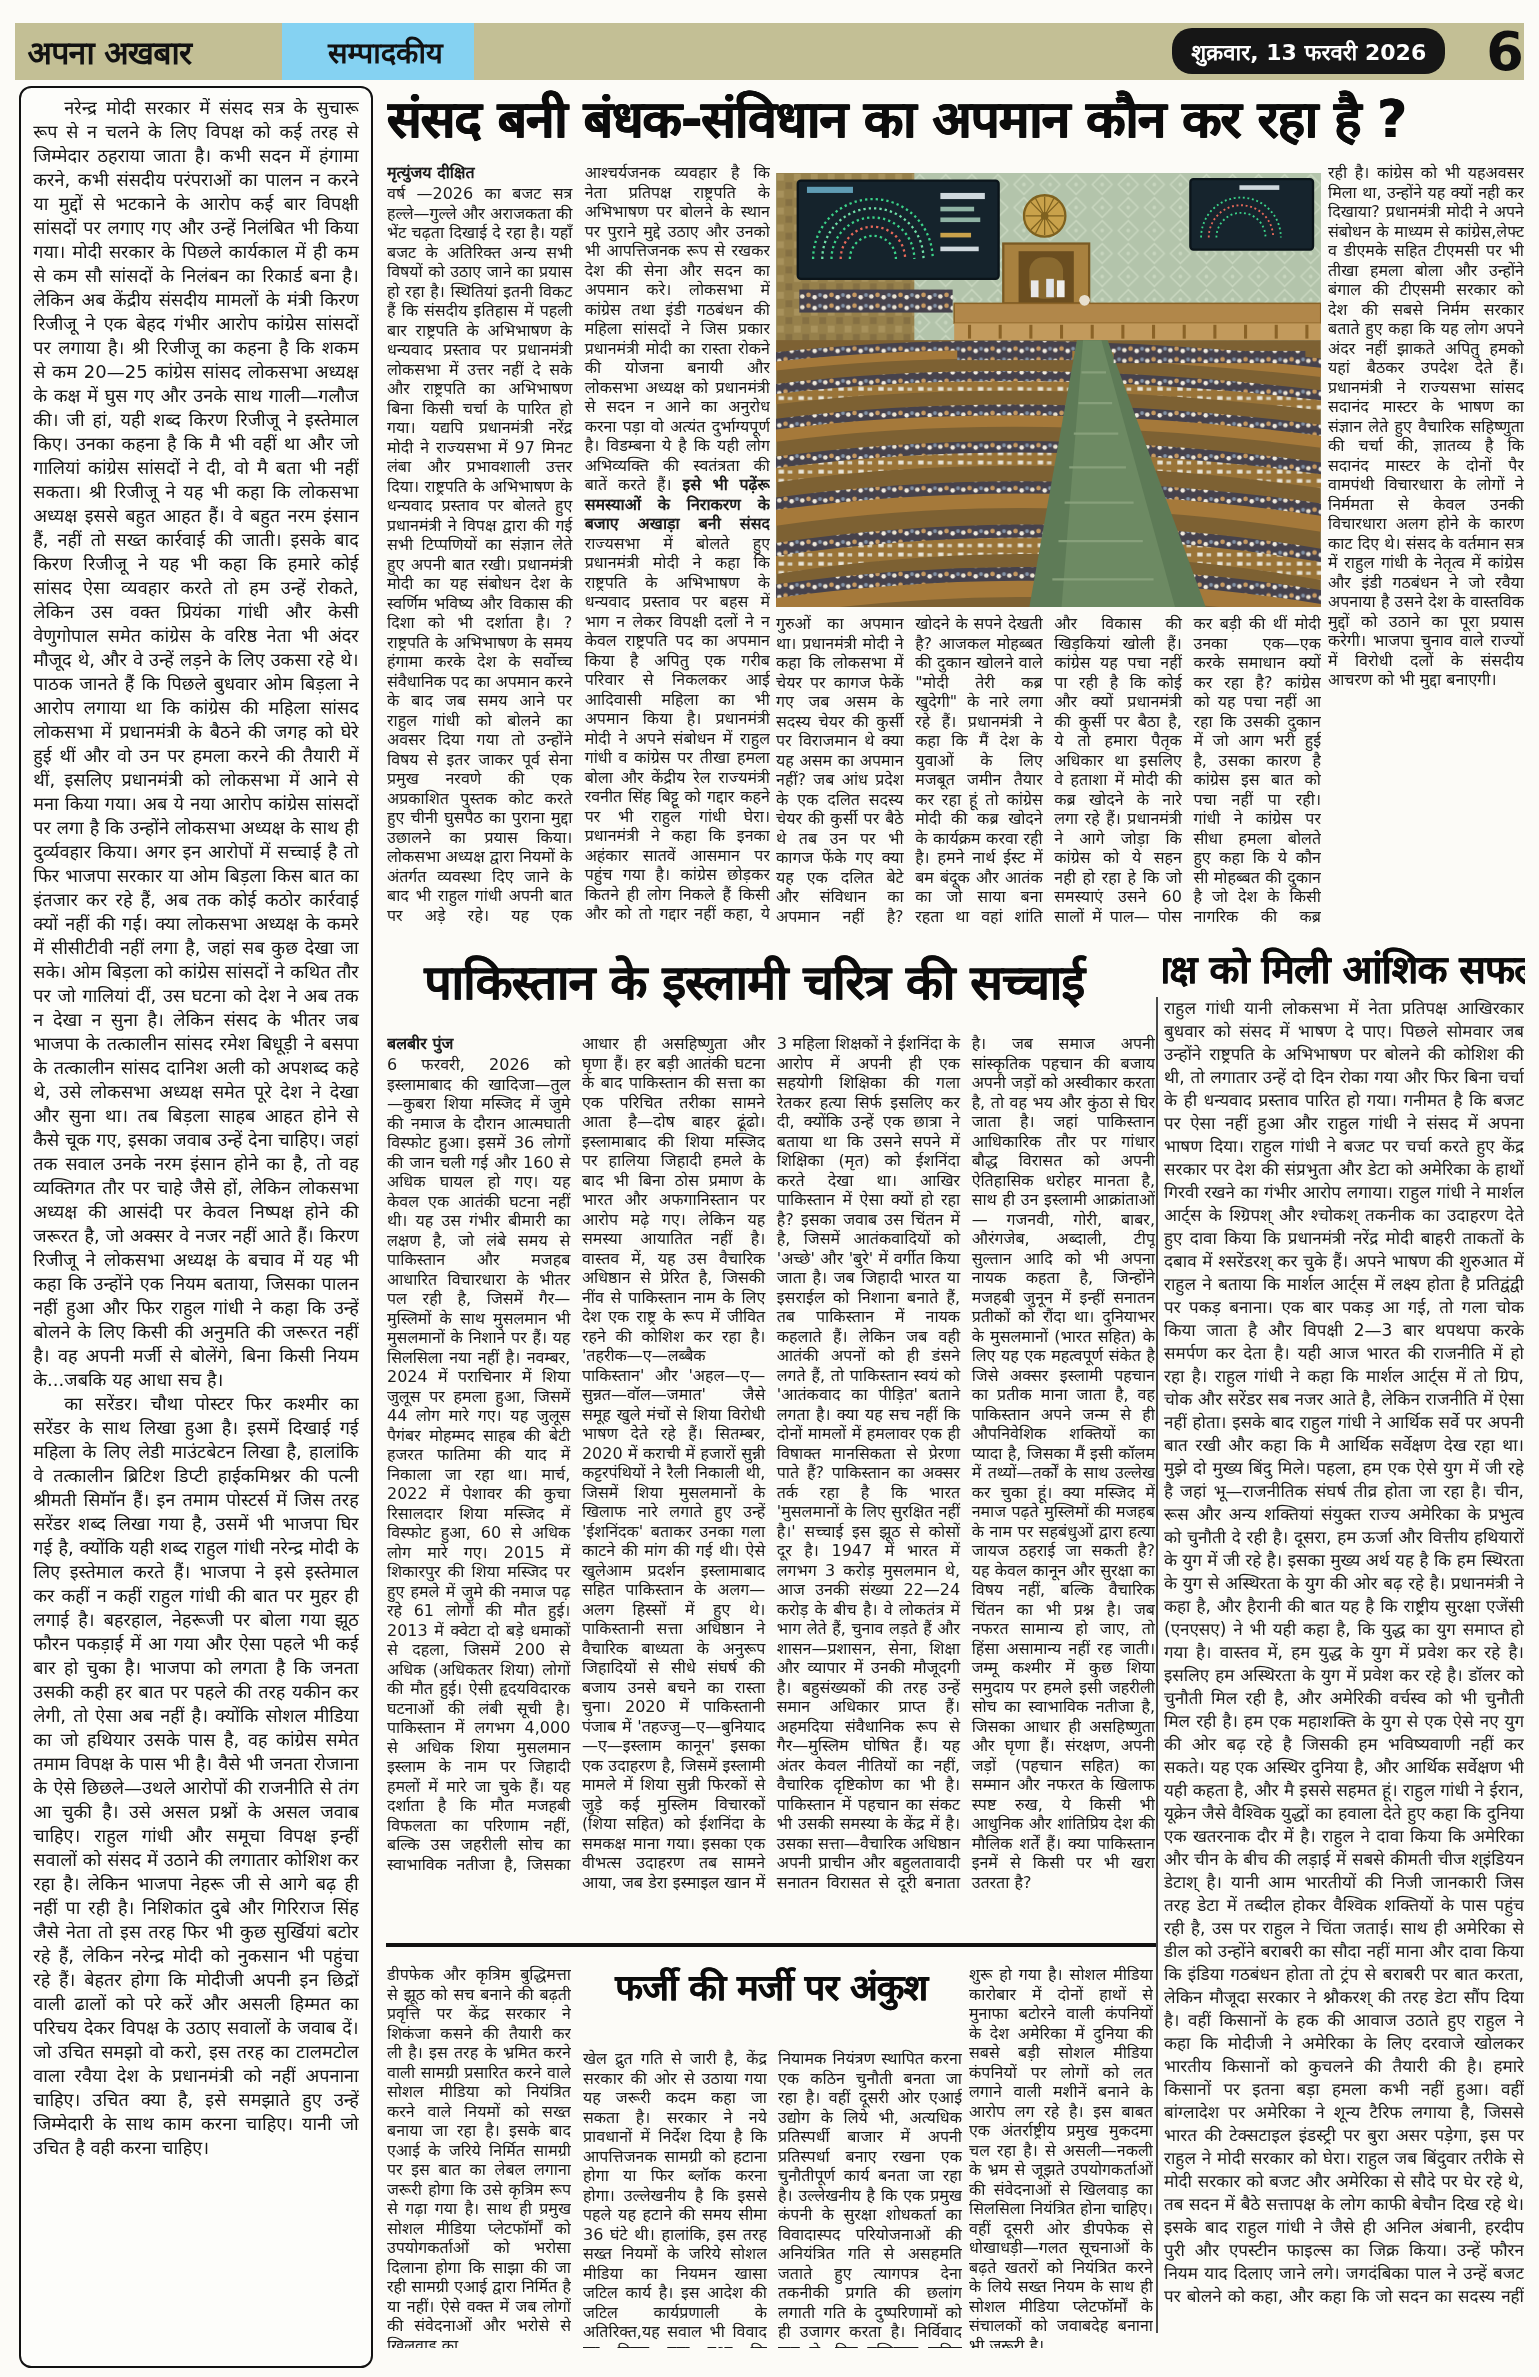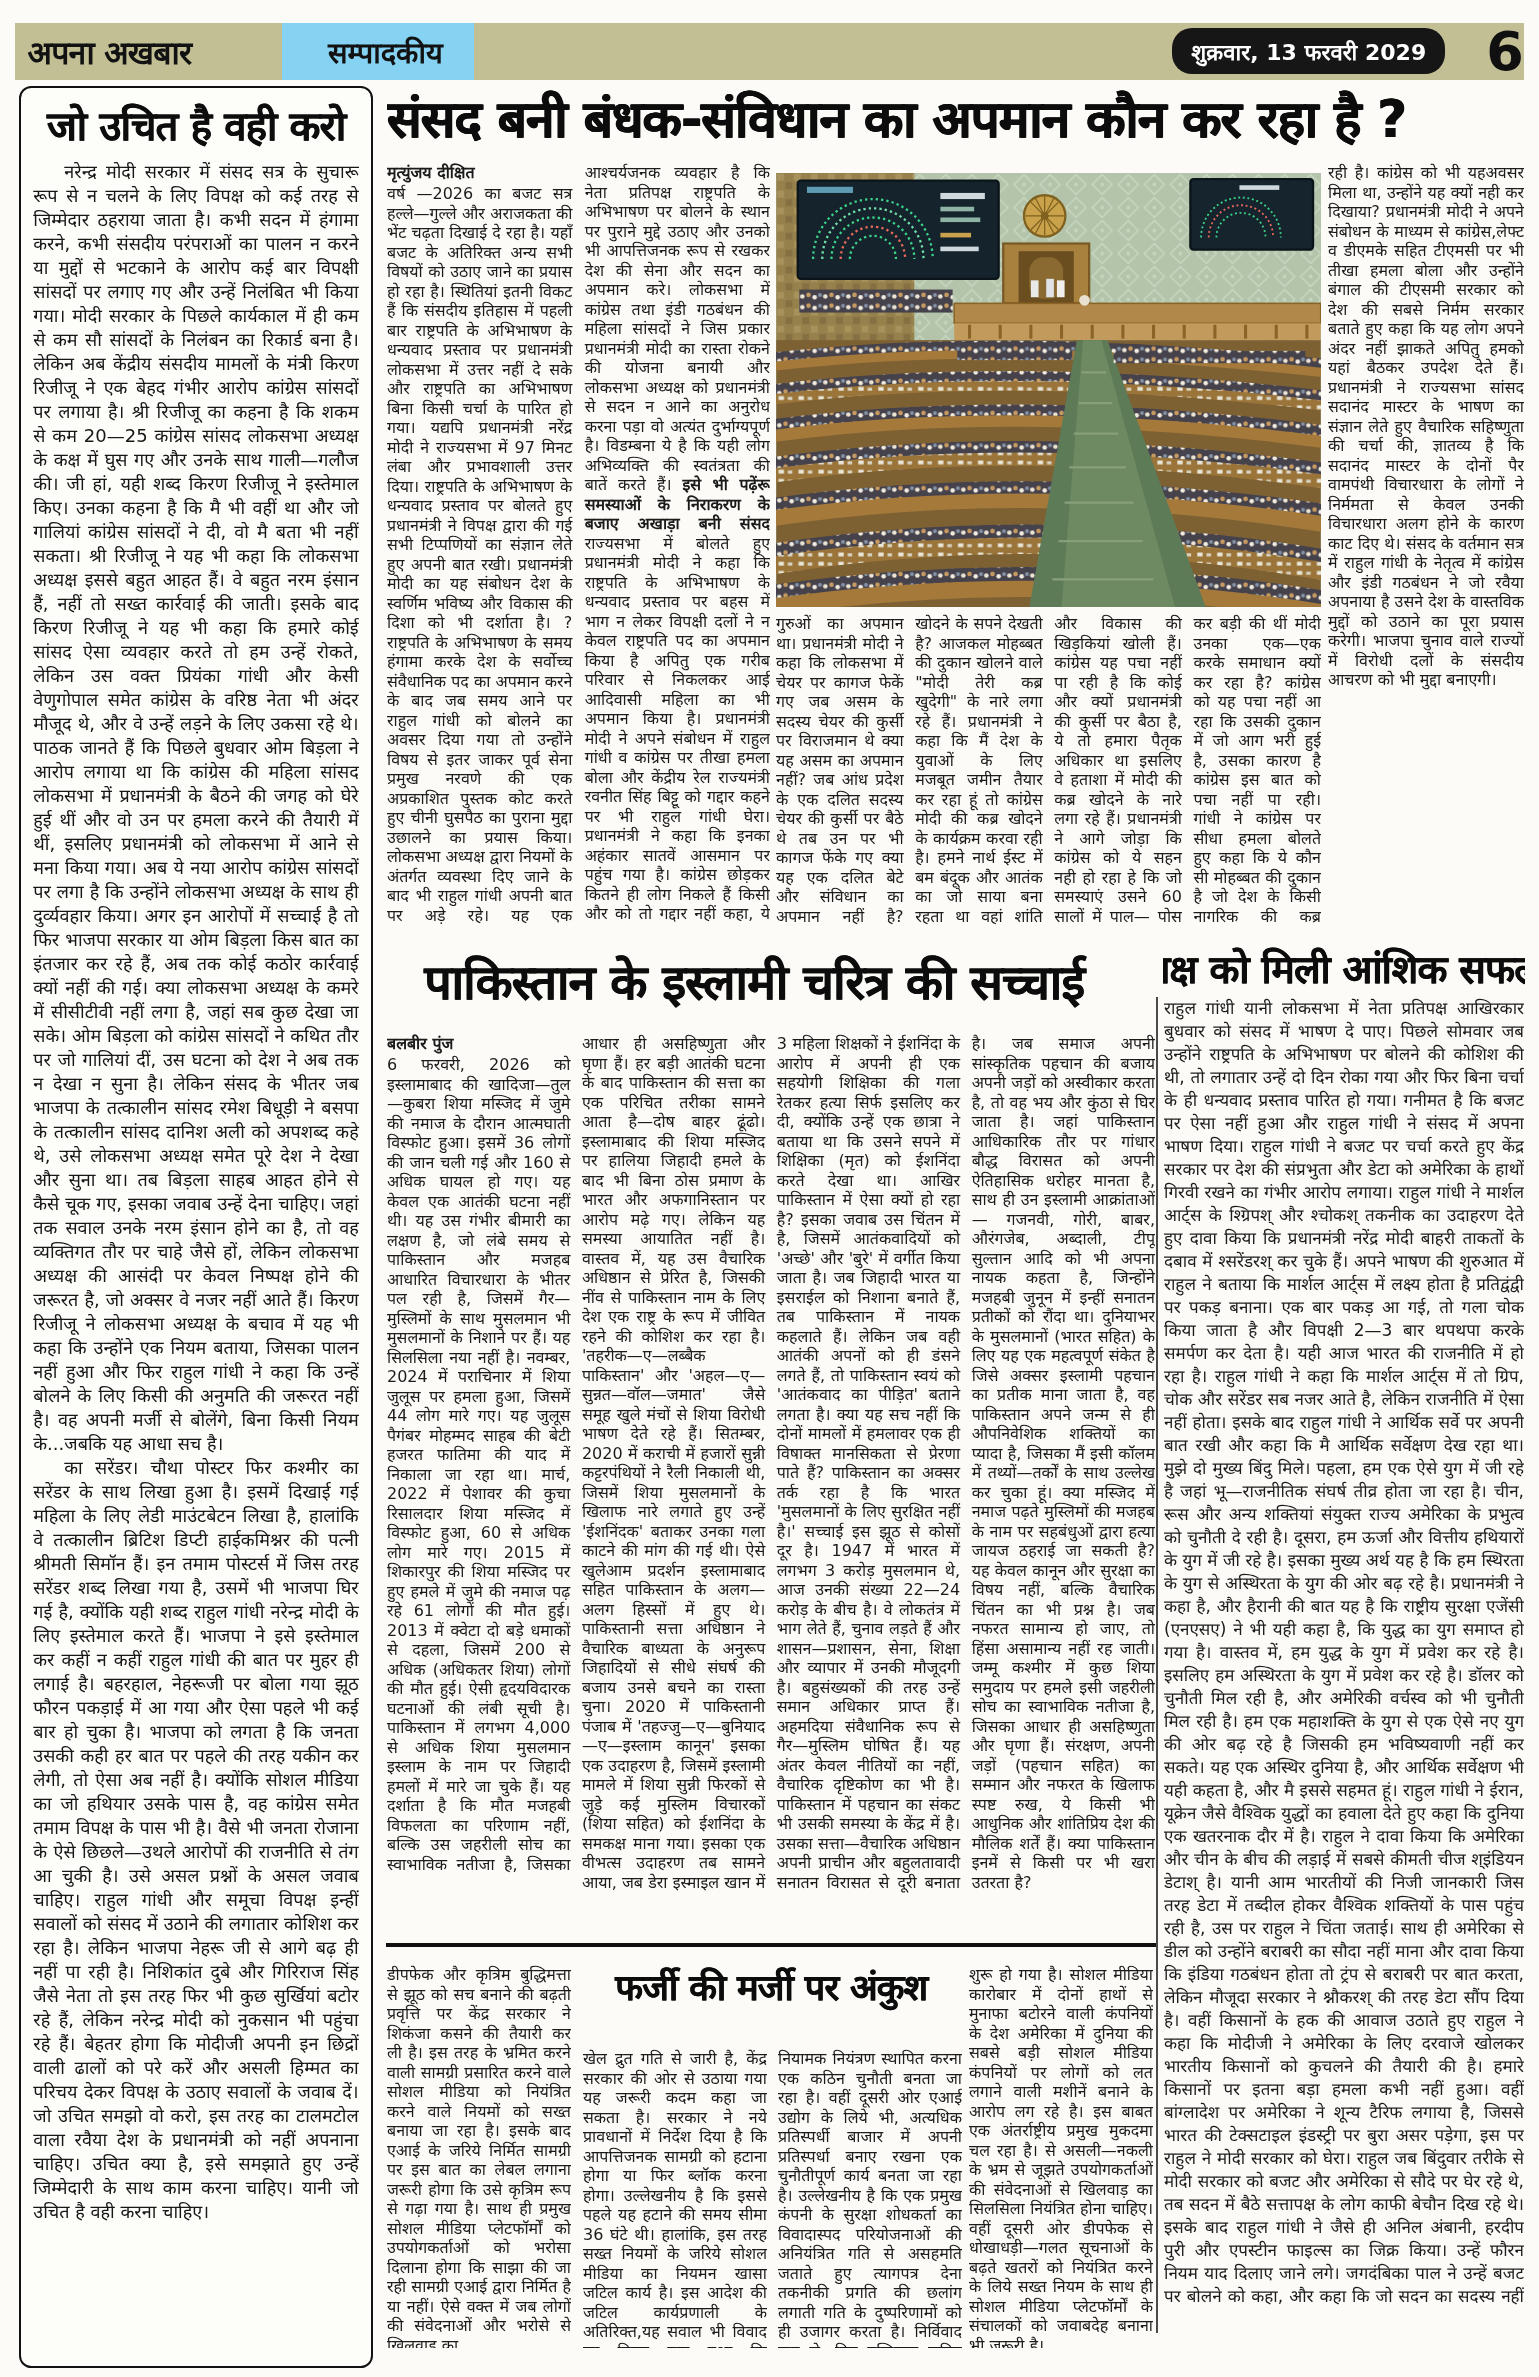--- a/index.html
+++ b/index.html
@@ -45,28 +45,27 @@
   .vrule{left:1156px;top:997px;width:1.5px;height:1336px;background:#4a4a4a;}
   .photo-frame{left:776px;top:173px;width:545px;height:434px;overflow:hidden;background:#aebfa8;}
   svg{display:block;}
 </style>
 </head>
 <body>
 
 <div class="abs topbar">
   <div class="abs paper-name">अपना अखबार</div>
   <div class="abs section-tag">सम्पादकीय</div>
-  <div class="abs date-pill">शुक्रवार, 13 फरवरी 2029</div>
+  <div class="abs date-pill">शुक्रवार, 13 फरवरी 2026</div>
   <div class="abs page-num">6</div>
 </div>
 
 <div class="abs main-headline">संसद बनी बंधक-संविधान का अपमान कौन कर रहा है ?</div>
 
 <div class="abs left-box">
-  <h2>जो उचित है वही करो</h2>
   <div class="txt">
     <p>नरेन्द्र मोदी सरकार में संसद सत्र के सुचारू रूप से न चलने के लिए विपक्ष को कई तरह से जिम्मेदार ठहराया जाता है। कभी सदन में हंगामा करने, कभी संसदीय परंपराओं का पालन न करने या मुद्दों से भटकाने के आरोप कई बार विपक्षी सांसदों पर लगाए गए और उन्हें निलंबित भी किया गया। मोदी सरकार के पिछले कार्यकाल में ही कम से कम सौ सांसदों के निलंबन का रिकार्ड बना है। लेकिन अब केंद्रीय संसदीय मामलों के मंत्री किरण रिजीजू ने एक बेहद गंभीर आरोप कांग्रेस सांसदों पर लगाया है। श्री रिजीजू का कहना है कि शकम से कम 20—25 कांग्रेस सांसद लोकसभा अध्यक्ष के कक्ष में घुस गए और उनके साथ गाली—गलौज की। जी हां, यही शब्द किरण रिजीजू ने इस्तेमाल किए। उनका कहना है कि मै भी वहीं था और जो गालियां कांग्रेस सांसदों ने दी, वो मै बता भी नहीं सकता। श्री रिजीजू ने यह भी कहा कि लोकसभा अध्यक्ष इससे बहुत आहत हैं। वे बहुत नरम इंसान हैं, नहीं तो सख्त कार्रवाई की जाती। इसके बाद किरण रिजीजू ने यह भी कहा कि हमारे कोई सांसद ऐसा व्यवहार करते तो हम उन्हें रोकते, लेकिन उस वक्त प्रियंका गांधी और केसी वेणुगोपाल समेत कांग्रेस के वरिष्ठ नेता भी अंदर मौजूद थे, और वे उन्हें लड़ने के लिए उकसा रहे थे। पाठक जानते हैं कि पिछले बुधवार ओम बिड़ला ने आरोप लगाया था कि कांग्रेस की महिला सांसद लोकसभा में प्रधानमंत्री के बैठने की जगह को घेरे हुई थीं और वो उन पर हमला करने की तैयारी में थीं, इसलिए प्रधानमंत्री को लोकसभा में आने से मना किया गया। अब ये नया आरोप कांग्रेस सांसदों पर लगा है कि उन्होंने लोकसभा अध्यक्ष के साथ ही दुर्व्यवहार किया। अगर इन आरोपों में सच्चाई है तो फिर भाजपा सरकार या ओम बिड़ला किस बात का इंतजार कर रहे हैं, अब तक कोई कठोर कार्रवाई क्यों नहीं की गई। क्या लोकसभा अध्यक्ष के कमरे में सीसीटीवी नहीं लगा है, जहां सब कुछ देखा जा सके। ओम बिड़ला को कांग्रेस सांसदों ने कथित तौर पर जो गालियां दीं, उस घटना को देश ने अब तक न देखा न सुना है। लेकिन संसद के भीतर जब भाजपा के तत्कालीन सांसद रमेश बिधूड़ी ने बसपा के तत्कालीन सांसद दानिश अली को अपशब्द कहे थे, उसे लोकसभा अध्यक्ष समेत पूरे देश ने देखा और सुना था। तब बिड़ला साहब आहत होने से कैसे चूक गए, इसका जवाब उन्हें देना चाहिए। जहां तक सवाल उनके नरम इंसान होने का है, तो वह व्यक्तिगत तौर पर चाहे जैसे हों, लेकिन लोकसभा अध्यक्ष की आसंदी पर केवल निष्पक्ष होने की जरूरत है, जो अक्सर वे नजर नहीं आते हैं। किरण रिजीजू ने लोकसभा अध्यक्ष के बचाव में यह भी कहा कि उन्होंने एक नियम बताया, जिसका पालन नहीं हुआ और फिर राहुल गांधी ने कहा कि उन्हें बोलने के लिए किसी की अनुमति की जरूरत नहीं है। वह अपनी मर्जी से बोलेंगे, बिना किसी नियम के...जबकि यह आधा सच है।</p>
     <p>का सरेंडर। चौथा पोस्टर फिर कश्मीर का सरेंडर के साथ लिखा हुआ है। इसमें दिखाई गई महिला के लिए लेडी माउंटबेटन लिखा है, हालांकि वे तत्कालीन ब्रिटिश डिप्टी हाईकमिश्नर की पत्नी श्रीमती सिमॉन हैं। इन तमाम पोस्टर्स में जिस तरह सरेंडर शब्द लिखा गया है, उसमें भी भाजपा घिर गई है, क्योंकि यही शब्द राहुल गांधी नरेन्द्र मोदी के लिए इस्तेमाल करते हैं। भाजपा ने इसे इस्तेमाल कर कहीं न कहीं राहुल गांधी की बात पर मुहर ही लगाई है। बहरहाल, नेहरूजी पर बोला गया झूठ फौरन पकड़ाई में आ गया और ऐसा पहले भी कई बार हो चुका है। भाजपा को लगता है कि जनता उसकी कही हर बात पर पहले की तरह यकीन कर लेगी, तो ऐसा अब नहीं है। क्योंकि सोशल मीडिया का जो हथियार उसके पास है, वह कांग्रेस समेत तमाम विपक्ष के पास भी है। वैसे भी जनता रोजाना के ऐसे छिछले—उथले आरोपों की राजनीति से तंग आ चुकी है। उसे असल प्रश्नों के असल जवाब चाहिए। राहुल गांधी और समूचा विपक्ष इन्हीं सवालों को संसद में उठाने की लगातार कोशिश कर रहा है। लेकिन भाजपा नेहरू जी से आगे बढ़ ही नहीं पा रही है। निशिकांत दुबे और गिरिराज सिंह जैसे नेता तो इस तरह फिर भी कुछ सुर्खियां बटोर रहे हैं, लेकिन नरेन्द्र मोदी को नुकसान भी पहुंचा रहे हैं। बेहतर होगा कि मोदीजी अपनी इन छिद्रों वाली ढालों को परे करें और असली हिम्मत का परिचय देकर विपक्ष के उठाए सवालों के जवाब दें। जो उचित समझो वो करो, इस तरह का टालमटोल वाला रवैया देश के प्रधानमंत्री को नहीं अपनाना चाहिए। उचित क्या है, इसे समझाते हुए उन्हें जिम्मेदारी के साथ काम करना चाहिए। यानी जो उचित है वही करना चाहिए।</p>
   </div>
 </div>
 
 <div class="abs body-txt cols2" style="left:387px;top:163px;width:383px;height:764px;">
   <span class="byline">मृत्युंजय दीक्षित</span>
   <span>वर्ष —2026 का बजट सत्र हल्ले—गुल्ले और अराजकता की भेंट चढ़ता दिखाई दे रहा है। यहाँ बजट के अतिरिक्त अन्य सभी विषयों को उठाए जाने का प्रयास हो रहा है। स्थितियां इतनी विकट हैं कि संसदीय इतिहास में पहली बार राष्ट्रपति के अभिभाषण के धन्यवाद प्रस्ताव पर प्रधानमंत्री लोकसभा में उत्तर नहीं दे सके और राष्ट्रपति का अभिभाषण बिना किसी चर्चा के पारित हो गया। यद्यपि प्रधानमंत्री नरेंद्र मोदी ने राज्यसभा में 97 मिनट लंबा और प्रभावशाली उत्तर दिया। राष्ट्रपति के अभिभाषण के धन्यवाद प्रस्ताव पर बोलते हुए प्रधानमंत्री ने विपक्ष द्वारा की गई सभी टिप्पणियों का संज्ञान लेते हुए अपनी बात रखी। प्रधानमंत्री मोदी का यह संबोधन देश के स्वर्णिम भविष्य और विकास की दिशा को भी दर्शाता है। ?राष्ट्रपति के अभिभाषण के समय हंगामा करके देश के सर्वोच्च संवैधानिक पद का अपमान करने के बाद जब समय आने पर राहुल गांधी को बोलने का अवसर दिया गया तो उन्होंने विषय से इतर जाकर पूर्व सेना प्रमुख नरवणे की एक अप्रकाशित पुस्तक कोट करते हुए चीनी घुसपैठ का पुराना मुद्दा उछालने का प्रयास किया। लोकसभा अध्यक्ष द्वारा नियमों के अंतर्गत व्यवस्था दिए जाने के बाद भी राहुल गांधी अपनी बात पर अड़े रहे। यह एक आश्चर्यजनक व्यवहार है कि नेता प्रतिपक्ष राष्ट्रपति के अभिभाषण पर बोलने के स्थान पर पुराने मुद्दे उठाए और उनको भी आपत्तिजनक रूप से रखकर देश की सेना और सदन का अपमान करे। लोकसभा में कांग्रेस तथा इंडी गठबंधन की महिला सांसदों ने जिस प्रकार प्रधानमंत्री मोदी का रास्ता रोकने की योजना बनायी और लोकसभा अध्यक्ष को प्रधानमंत्री से सदन न आने का अनुरोध करना पड़ा वो अत्यंत दुर्भाग्यपूर्ण है। विडम्बना ये है कि यही लोग अभिव्यक्ति की स्वतंत्रता की बातें करते हैं। </span>
   <span class="inline-bold">इसे भी पढ़ेंरू समस्याओं के निराकरण के बजाए अखाड़ा बनी संसद </span>

